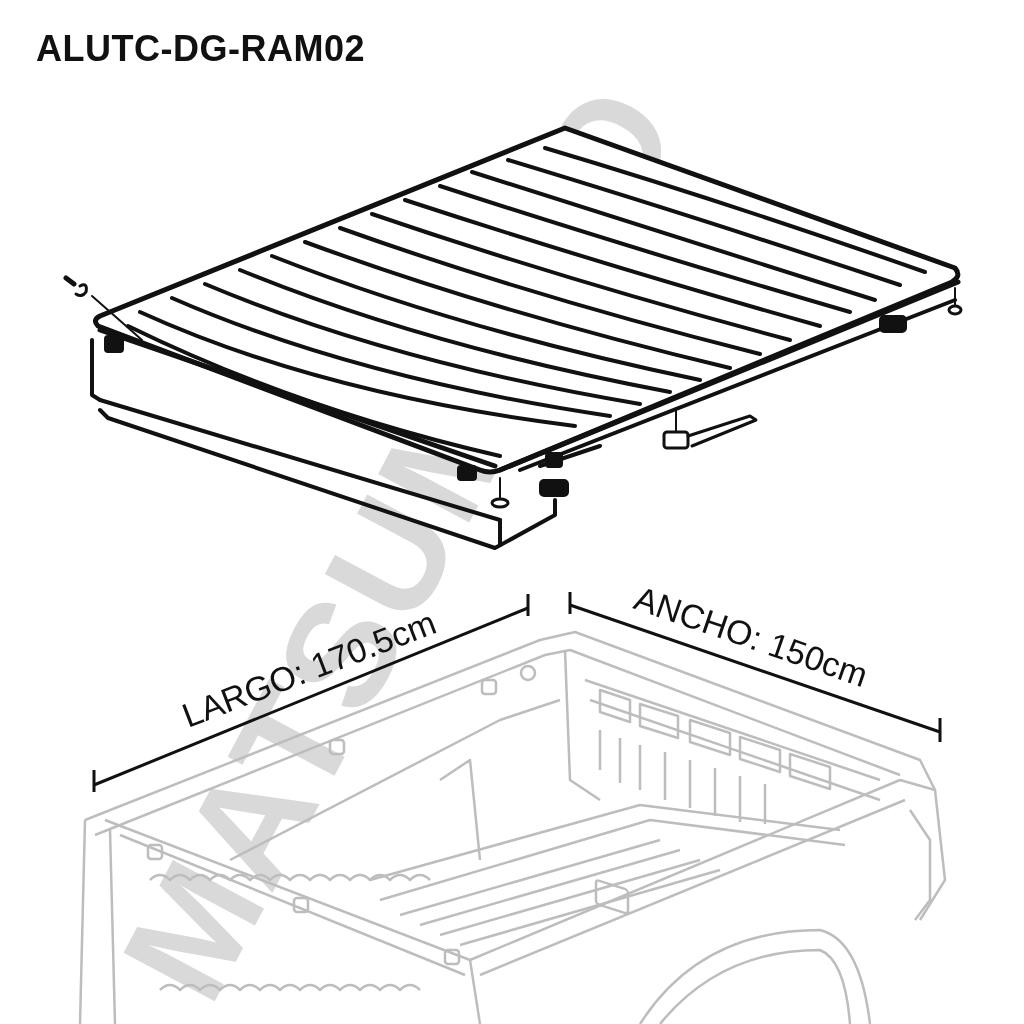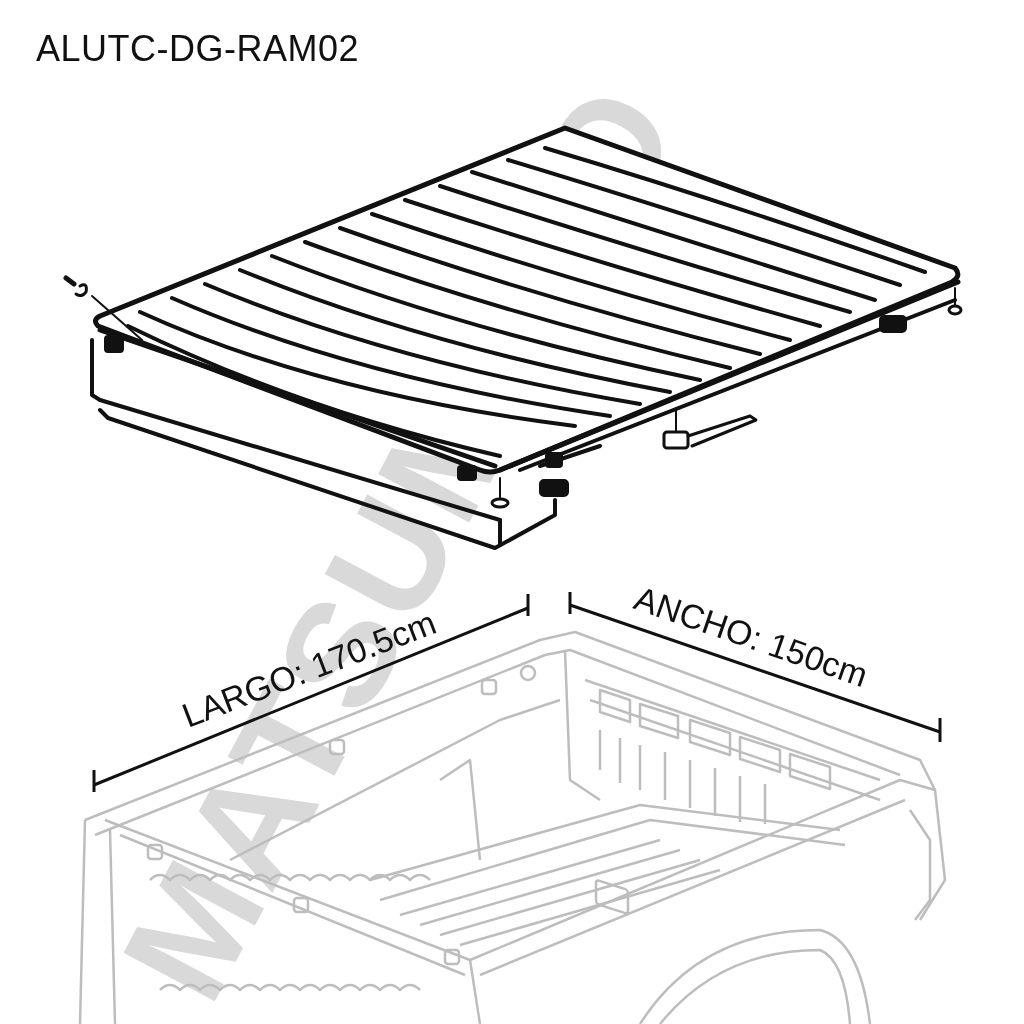--- a/index.html
+++ b/index.html
@@ -1,18 +1,18 @@
 <!DOCTYPE html>
 <html><head>
   <meta charset="utf-8">
   <style>
     html, body { margin: 0; padding: 0; background: #ffffff; }
     body { width: 1024px; height: 1024px; position: relative; overflow: hidden;
            font-family: "Liberation Sans", "DejaVu Sans", sans-serif; }
-    .title { position: absolute; left: 36px; top: 28px; font-size: 36px; font-weight: normal;
+    .title { position: absolute; left: 36px; top: 28px; font-size: 36px; font-weight: bold;
              color: #111; letter-spacing: 0.5px; margin: 0; }
     svg.art { position: absolute; left: 0; top: 0; }
     .dim-label { font-family: "Liberation Sans", "DejaVu Sans", sans-serif; font-size: 34px; fill: #111; }
     .wm { font-family: "Liberation Sans", "DejaVu Sans", sans-serif; font-weight: bold; font-size: 150px;
           fill: #d9d9d9; letter-spacing: 4px; }
   </style>
 </head>
 <body>
 
 <svg class="art" width="1024" height="1024" viewBox="0 0 1024 1024">

